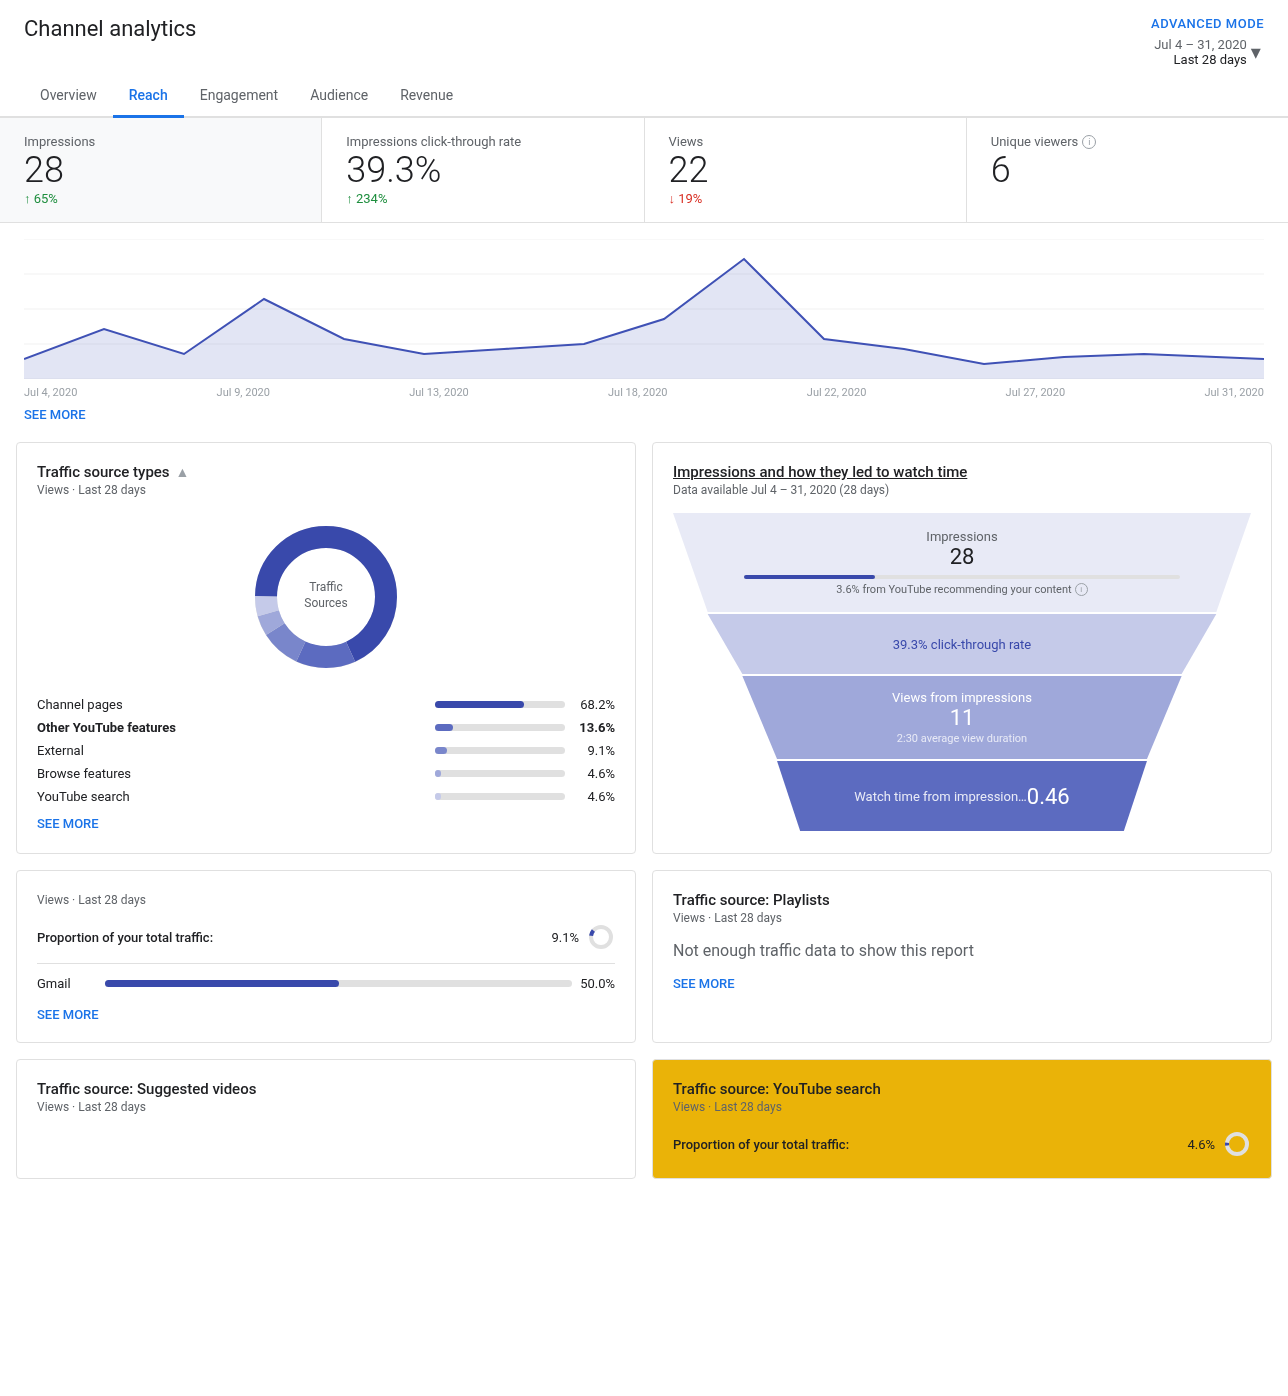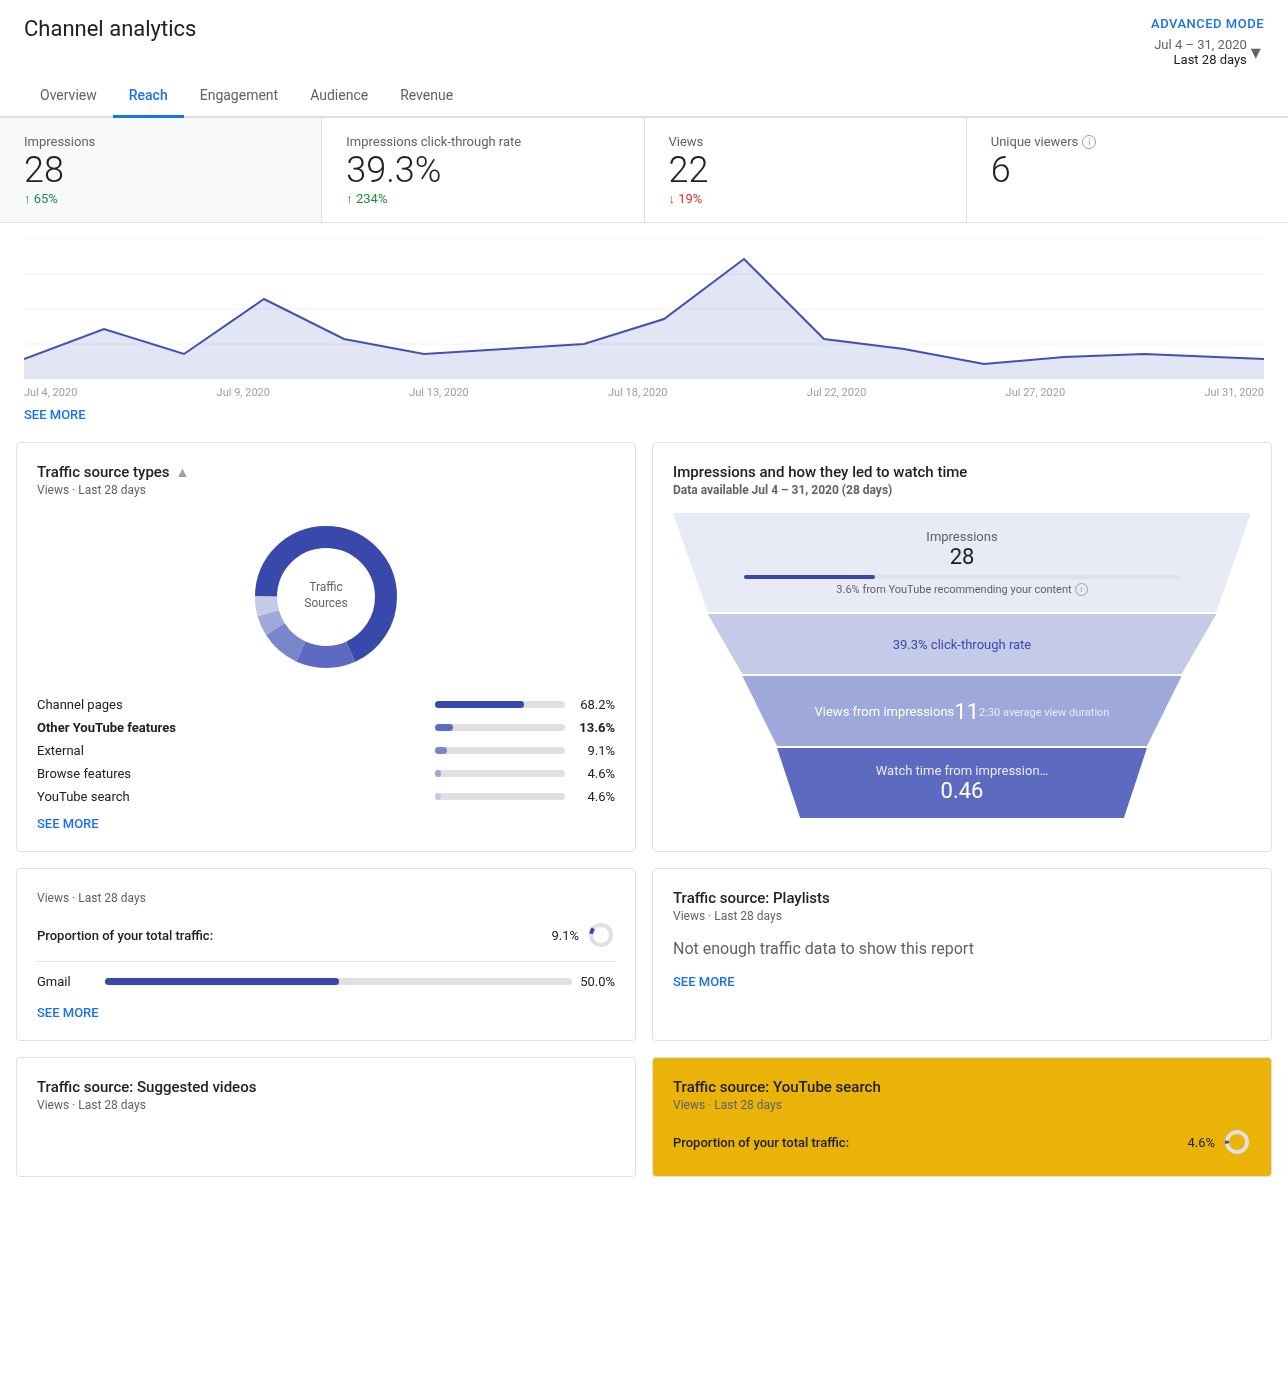--- a/index.html
+++ b/index.html
@@ -146,48 +146,48 @@
       <span style="font-size:13px;color:#202124;flex:1;">YouTube search</span>
       <div style="width:130px;height:7px;background:#e0e0e0;border-radius:4px;">
           <div style="width:4.6%;height:7px;border-radius:4px;background:#c5cae9;"></div>
         </div>
       <span style="font-size:13px;color:#202124;min-width:42px;text-align:right;">4.6%</span>
     </div>
     <a style="color:#1a73e8;font-size:13px;font-weight:500;cursor:pointer;display:block;margin-top:12px;text-decoration:none;">SEE MORE</a>
   </div>
 
   <div style="border: 1px solid #e0e0e0; border-radius: 4px; padding: 20px; background: #fff;">
-    <div style="font-size: 15px; font-weight: 500; color: #202124;">Impressions and how they led to watch time</div>
-    <div style="font-size: 12px; color: #5f6368; margin-top: 2px; font-weight: bold;">Data available Jul 4 – 31, 2020 (28 days)</div>
+    <div style="font-size: 15px; font-weight: 500; color: #202124; text-decoration: underline;">Impressions and how they led to watch time</div>
+    <div style="font-size: 12px; color: #5f6368; margin-top: 2px;">Data available Jul 4 – 31, 2020 (28 days)</div>
 
     <div style="margin-top: 16px; position: relative;">
 
       <div style="background: #e8eaf6; padding: 16px; text-align: center; clip-path: polygon(0 0, 100% 0, 94% 100%, 6% 100%); margin-bottom: 2px; min-height: 80px; display:flex;flex-direction:column;align-items:center;justify-content:center;">
         <div style="font-size: 13px; color: #5f6368;">Impressions</div>
         <div style="font-size: 22px; font-weight: 400; color: #202124;">28</div>
         <div style="width: 80%; height: 4px; background: #e0e0e0; border-radius: 2px; margin: 6px auto 0; position:relative;">
           <div style="width: 30%; height: 4px; border-radius: 2px; background: #3949ab;"></div>
         </div>
         <div style="font-size: 11px; color: #5f6368; margin-top: 4px; display: flex; align-items: center; gap: 3px;">
           3.6% from YouTube recommending your content
           <span style="width:13px;height:13px;border:1px solid #9aa0a6;border-radius:50%;display:inline-flex;align-items:center;justify-content:center;font-size:8px;color:#9aa0a6;cursor:pointer;">i</span>
         </div>
       </div>
 
       <div style="background: #c5cae9; padding: 14px; text-align: center; clip-path: polygon(6% 0, 94% 0, 88% 100%, 12% 100%); margin-bottom: 2px; min-height: 60px; display:flex;flex-direction:column;align-items:center;justify-content:center;">
         <div style="font-size: 13px; color: #3949ab;">39.3% click-through rate</div>
       </div>
 
-      <div style="background: #9fa8da; padding: 14px; text-align: center; clip-path: polygon(12% 0, 88% 0, 82% 100%, 18% 100%); margin-bottom: 2px; min-height: 70px; display:flex;align-items:center;justify-content:center;">
+      <div style="background: #9fa8da; padding: 14px; text-align: center; clip-path: polygon(12% 0, 88% 0, 82% 100%, 18% 100%); margin-bottom: 2px; min-height: 70px; display:flex;flex-direction:column;align-items:center;justify-content:center;">
         <div style="font-size: 13px; color: #fff;">Views from impressions</div>
         <div style="font-size: 22px; font-weight: 400; color: #fff;">11</div>
         <div style="font-size: 11px; color: #e8eaf6; margin-top: 2px;">2:30 average view duration</div>
       </div>
 
-      <div style="background: #5c6bc0; padding: 14px; text-align: center; clip-path: polygon(18% 0, 82% 0, 78% 100%, 22% 100%); margin-bottom: 2px; min-height: 70px; display:flex;flex-direction:column;align-items:center;justify-content:center;">
+      <div style="background: #5c6bc0; padding: 14px; text-align: center; clip-path: polygon(18% 0, 82% 0, 78% 100%, 22% 100%); margin-bottom: 2px; min-height: 70px; display:flex;align-items:center;justify-content:center;">
         <div style="font-size: 13px; color: #e8eaf6;">Watch time from impression…</div>
         <div style="font-size: 22px; font-weight: 400; color: #fff;">0.46</div>
       </div>
     </div>
   </div>
 
   <div style="border: 1px solid #e0e0e0; border-radius: 4px; padding: 20px; background: #fff;">
     <div style="font-size: 12px; color: #5f6368; margin-top: 2px;">Views · Last 28 days</div>
 
     <div style="display:flex;align-items:center;gap:8px;margin-top:16px;">

